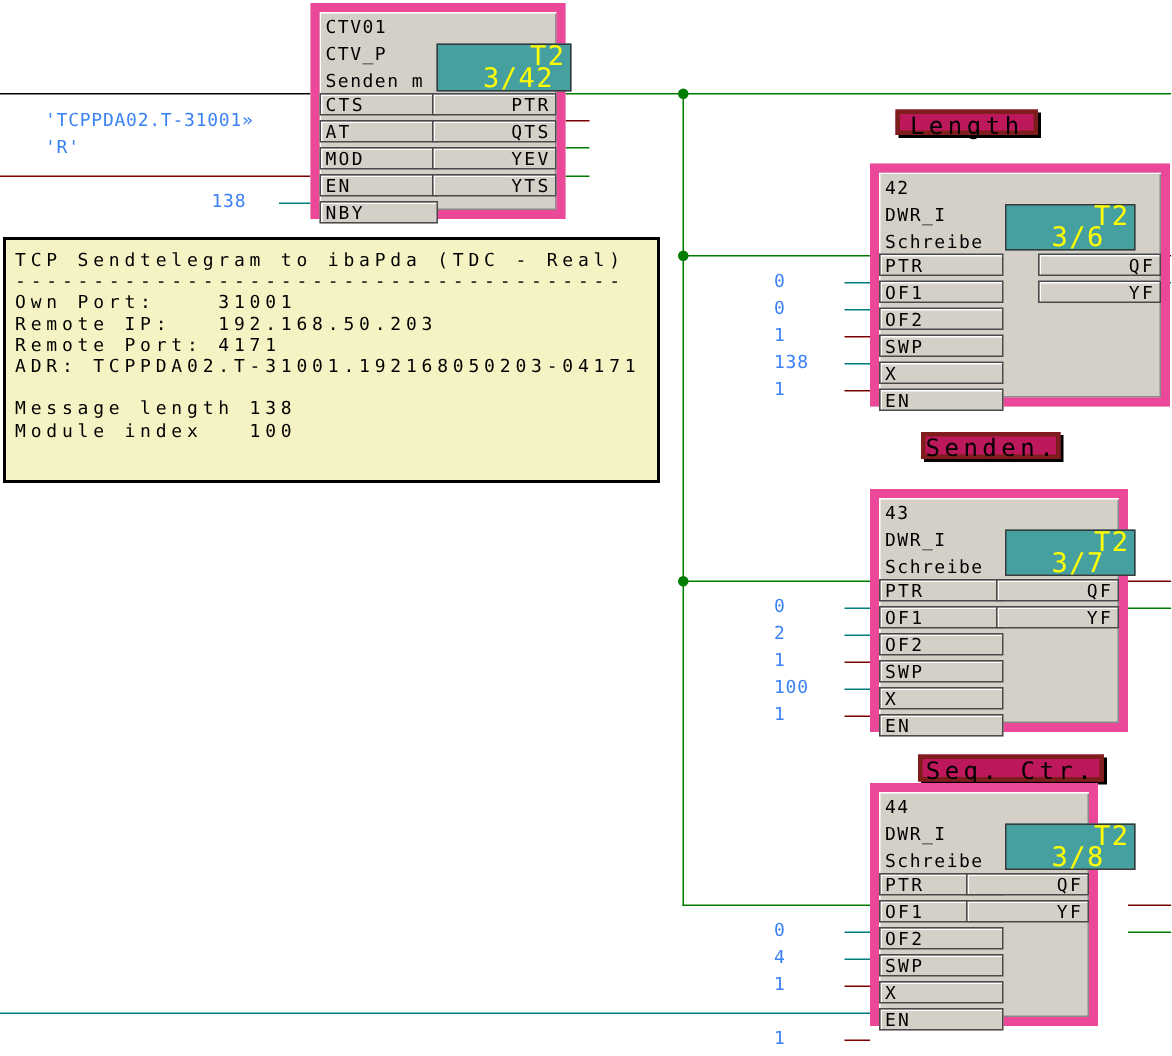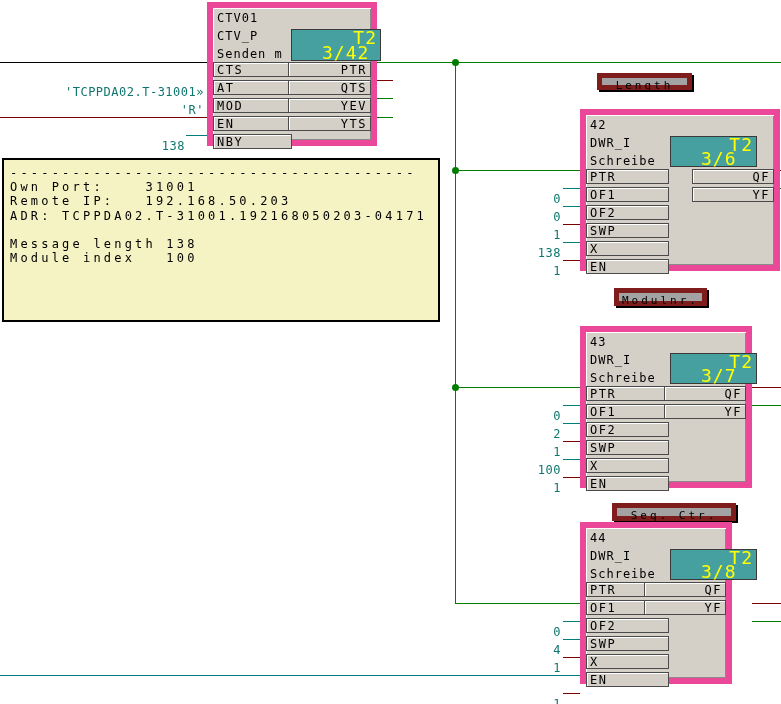--- a/index.html
+++ b/index.html
@@ -20,24 +20,24 @@
     box-shadow:inset 1px 1px 0 #ffffff, inset -1px -1px 0 #8a8a8a;}
   .btitle{position:absolute;left:4px;height:17px;line-height:17px;font-size:12px;letter-spacing:1px;white-space:pre;}
   .pin{position:absolute;height:15px;box-sizing:border-box;background:#d4d0c8;border:1px solid #4a4a4a;
     box-shadow:inset 1px 1px 0 #ffffff;font-size:12px;line-height:12px;letter-spacing:1.5px;padding:1px 3px 0 3px;white-space:pre;}
   .pl{left:0;}
   .pr{right:0;text-align:right;}
   .badge{position:absolute;background:#46a0a0;border:1px solid #3a3a3a;box-sizing:border-box;color:#ffff00;font-size:18px;letter-spacing:1px;}
   .badge .corner{position:absolute;top:1px;right:3px;line-height:13px;}
   .badge .task{position:absolute;bottom:1px;left:30px;line-height:13px;}
   
-  .val{position:absolute;color:#0f766e;font-size:12px;height:15px;line-height:15px;letter-spacing:0.5px;text-align:right;white-space:pre;margin-top:12px;}
+  .val{position:absolute;color:#3b82f6;font-size:12px;height:15px;line-height:15px;letter-spacing:0.5px;text-align:left;white-space:pre;}
   
-  .lbl{position:absolute;background:#a3a3a3;border:5px solid #7f1d1d;box-sizing:border-box;box-shadow:2px 2px 0 #000;
-    font-size:11px;letter-spacing:3px;text-align:center;}
+  .lbl{position:absolute;background:#be185d;border:3px solid #7f1d1d;box-sizing:border-box;box-shadow:2px 2px 0 #000;
+    font-size:16px;letter-spacing:3px;text-align:center;}
   .comment{position:absolute;left:2px;top:158px;width:438px;height:164px;background:#f5f2c4;border:2px solid #000;
     box-sizing:border-box;padding:6px 6px;font-size:12px;letter-spacing:3.2px;line-height:14.2px;}
   .cline{white-space:pre;height:14.2px;overflow:hidden;}
 </style>
 </head>
 <body>
 
 <div id="canvas">
 
   <div class="wire wk" style="left:0;top:62px;width:207px"></div>
@@ -98,31 +98,33 @@
     <div class="pin pr" style="top:72px;width:83px"><span>QTS</span></div>
     <div class="pin pr" style="top:90px;width:83px"><span>YEV</span></div>
     <div class="pin pr" style="top:108px;width:83px"><span>YTS</span></div>
   </div>
 
   <div class="val" style="left:30px;top:73px;width:174px">'TCPPDA02.T-31001»</div>
   <div class="val" style="left:30px;top:91px;width:174px">'R'</div>
   <div class="val" style="left:141px;top:127px;width:44px">138</div>
 
   <div class="comment">
+    <div class="cline">TCP Sendtelegram to ibaPda (TDC - Real)</div>
     <div class="cline">---------------------------------------</div>
     <div class="cline">Own Port:    31001</div>
     <div class="cline">Remote IP:   192.168.50.203</div>
+    <div class="cline">Remote Port: 4171</div>
     <div class="cline">ADR: TCPPDA02.T-31001.192168050203-04171</div>
     <div class="cline"></div>
     <div class="cline">Message length 138</div>
     <div class="cline">Module index   100</div>
   </div>
 
   <div class="lbl" style="left:597px;top:73px;width:95px;height:17px;line-height:15px">Length</div>
-  <div class="lbl" style="left:614px;top:288px;width:93px;height:18px;line-height:16px">Modulnr.</div>
+  <div class="lbl" style="left:614px;top:288px;width:93px;height:18px;line-height:16px">Senden.</div>
   <div class="lbl" style="left:612px;top:503px;width:124px;height:18px;line-height:16px">Seq. Ctr.</div>
 
   <div class="block" style="left:580px;top:109px;width:200px;height:162px">
     <div class="btitle" style="top:2px">42</div>
     <div class="btitle" style="top:20px">DWR_I</div>
     <div class="btitle" style="top:38px">Schreibe</div>
     <div class="badge" style="left:84px;top:21px;width:87px;height:31px">
       <span class="corner">T2</span>
       <span class="task">3/6</span>
     </div>

